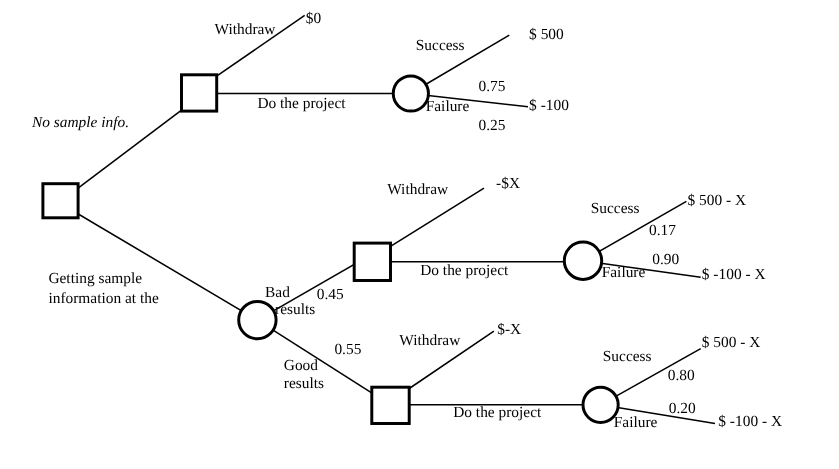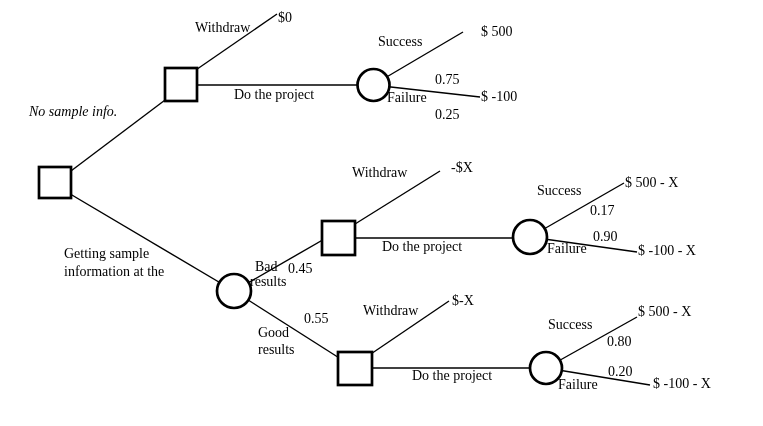--- a/index.html
+++ b/index.html
@@ -49,36 +49,36 @@
     <rect class="node-decision" x="165" y="68" width="32" height="33"></rect>
     <rect class="node-decision" x="322" y="221" width="33" height="34"></rect>
     <rect class="node-decision" x="338" y="352" width="34" height="33"></rect>
     <circle class="node-chance" cx="373.5" cy="85" r="16"></circle>
     <circle class="node-chance" cx="234" cy="291" r="17"></circle>
     <circle class="node-chance" cx="530" cy="237" r="17"></circle>
     <circle class="node-chance" cx="546" cy="368" r="16"></circle>
   </svg>
 
   <div class="lbl" style="left:29px; top:104px;font-style:italic;">No sample info.</div>
-  <div class="lbl multiline" style="left:44px; top:245px;margin-left:20px;">
+  <div class="lbl multiline" style="left:44px; top:245px;">
     <div>Getting sample</div>
     <div>information at the</div>
   </div>
 
   <div class="lbl" style="left:195px; top:20px;">Withdraw</div>
   <div class="lbl" style="left:278px; top:10px;">$0</div>
   <div class="lbl" style="left:234px; top:87px;">Do the project</div>
   <div class="lbl" style="left:378px; top:34px;">Success</div>
   <div class="lbl" style="left:435px; top:59px;margin-top:48px;">0.25</div>
   <div class="lbl" style="left:481px; top:24px;">$ 500</div>
   <div class="lbl" style="left:435px; top:72px;">0.75</div>
   <div class="lbl" style="left:387px; top:90px;">Failure</div>
   <div class="lbl" style="left:481px; top:89px;">$ -100</div>
 
-  <div class="lbl" style="left:255px; top:259px;text-align:right;">Bad</div>
+  <div class="lbl" style="left:241px; top:259px;text-align:right;">Bad</div>
   <div class="lbl" style="left:250px; top:274px;">results</div>
   <div class="lbl" style="left:288px; top:261px;text-align:center;">0.45</div>
   <div class="lbl" style="left:352px; top:165px;">Withdraw</div>
   <div class="lbl" style="left:451px; top:160px;">-$X</div>
   <div class="lbl" style="left:382px; top:239px;">Do the project</div>
   <div class="lbl" style="left:537px; top:183px;">Success</div>
   <div class="lbl" style="left:590px; top:203px;">0.17</div>
   <div class="lbl" style="left:625px; top:175px;">$ 500 - X</div>
   <div class="lbl" style="left:593px; top:229px;text-align:right;">0.90</div>
   <div class="lbl" style="left:547px; top:241px;">Failure</div>

